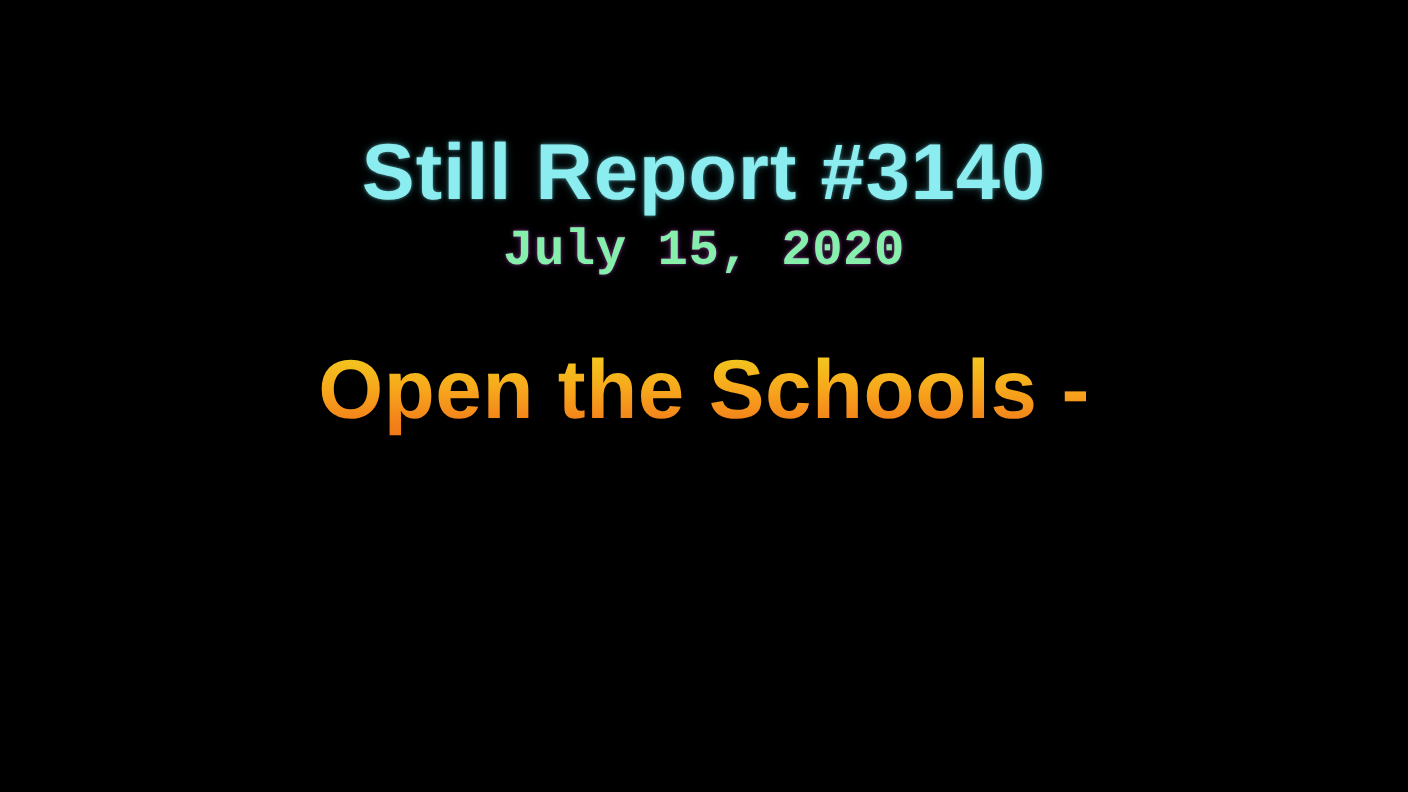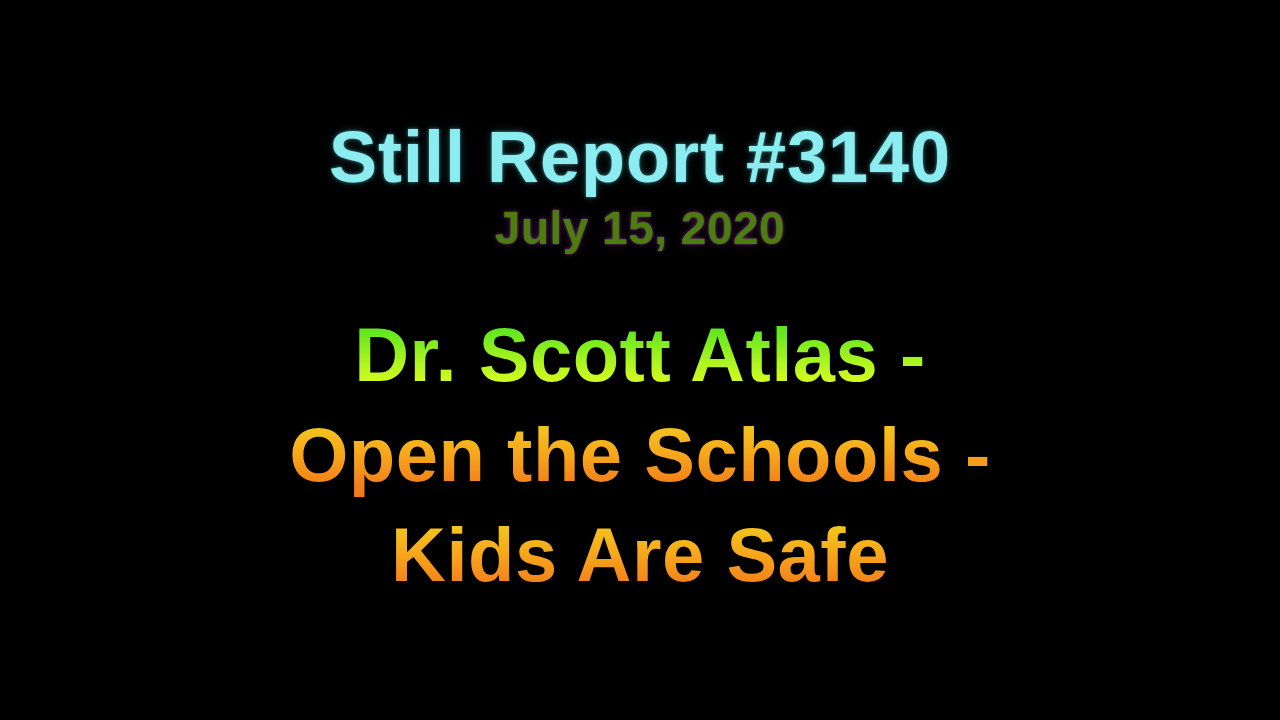--- a/index.html
+++ b/index.html
@@ -37,26 +37,26 @@
     letter-spacing: 1px;
     color: #8CEDF0;
     text-shadow:
       0 0 3px rgba(140, 237, 240, 0.55),
       0 0 9px rgba(80, 200, 215, 0.30),
       2px 3px 5px rgba(0, 0, 0, 0.95);
     white-space: nowrap;
   }
 
   .report-date {
-    font-family: Liberation Sans, sans-serif;
+    font-family: Liberation Mono, monospace;
     font-weight: bold;
     font-size: 46px;
     line-height: 52px;
     letter-spacing: 0.5px;
-    color: #4d7c0f;
+    color: #86efac;
     text-shadow:
       0 0 3px rgba(221, 106, 232, 0.50),
       0 0 8px rgba(170, 60, 190, 0.28),
       2px 3px 5px rgba(0, 0, 0, 0.95);
     margin-top: 6px;
     white-space: nowrap;
   }
 
   
 
@@ -140,30 +140,22 @@
 
 <div id="screen">
 
   <div class="header-block">
     <div class="report-title">Still Report #3140</div>
     <div class="report-date">July 15, 2020</div>
   </div>
 
   <div class="headline-block">
 
-    <div class="headline-line line-green">
-      <span class="shadow">Dr. Scott Atlas -</span>
-      <span class="grad">Dr. Scott Atlas -</span>
-    </div>
 
     <div class="headline-line line-orange">
       <span class="shadow">Open the Schools -</span>
       <span class="grad">Open the Schools -</span>
     </div>
 
-    <div class="headline-line line-orange">
-      <span class="shadow">Kids Are Safe</span>
-      <span class="grad">Kids Are Safe</span>
-    </div>
 
   </div>
 
 </div>
 
 </body></html>

